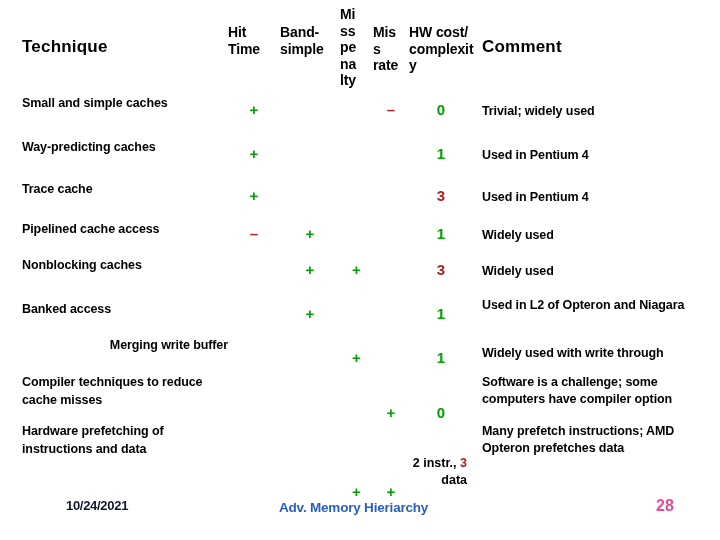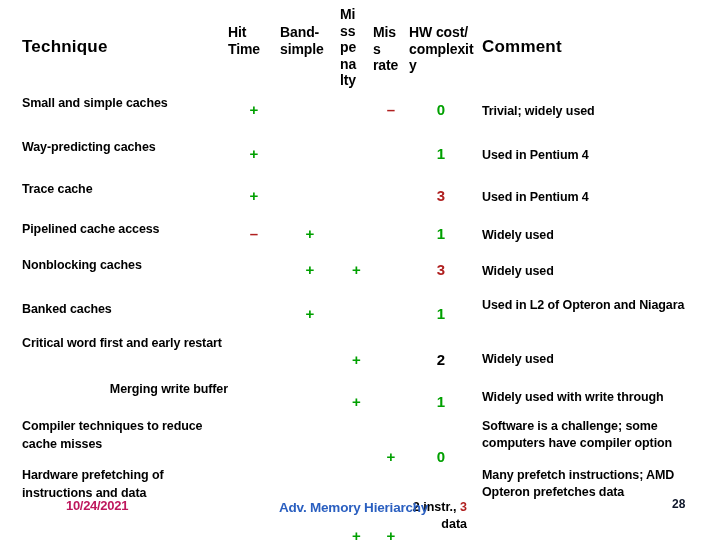--- a/index.html
+++ b/index.html
@@ -114,35 +114,35 @@
   
   .overlay {
     position: absolute;
     font-weight: bold;
     white-space: nowrap;
   }
   #date-stamp {
     left: 66px;
     top: 498px;
     font-size: 13px;
-    color: #be185d;
+    color: #0f172a;
     letter-spacing: -0.3px;
   }
   #footer-title {
     left: 279px;
     top: 500px;
     font-size: 13.5px;
     color: #2a5fc0;
     letter-spacing: -0.2px;
   }
   #page-number {
-    left: 672px;
+    left: 656px;
     top: 497px;
-    font-size: 12px;
-    color: #0f172a;
+    font-size: 16px;
+    color: #ec4899;
   }
 </style>
 </head>
 <body>
 
 <div id="slide">
 
   <table class="tbl">
     <colgroup>
       <col class="c-tech">
@@ -216,36 +216,27 @@
         <tr style="height: 38px;">
           <td class="tech" style="padding-top: 0px;">Nonblocking caches</td>
           <td class="mark minus" style="padding-top: 4px;"></td>
           <td class="mark plus" style="padding-top: 4px;">+</td>
           <td class="mark plus" style="padding-top: 4px;">+</td>
           <td class="mark minus" style="padding-top: 4px;"></td>
           <td class="num r" style="padding-top: 4px;">3</td>
           <td class="cmt" style="padding-top: 6px;">Widely used</td>
         </tr>
         <tr style="height: 40px;">
-          <td class="tech" style="padding-top: 6px;">Banked caches</td>
+          <td class="tech" style="padding-top: 6px;">Banked access</td>
           <td class="mark minus" style="padding-top: 10px;"></td>
           <td class="mark plus" style="padding-top: 10px;">+</td>
           <td class="mark minus" style="padding-top: 10px;"></td>
           <td class="mark minus" style="padding-top: 10px;"></td>
           <td class="num g" style="padding-top: 10px;">1</td>
           <td class="cmt" style="padding-top: 2px;">Used in L2 of Opteron and Niagara</td>
-        </tr>
-        <tr style="height: 44px;">
-          <td class="tech" style="padding-top: 0px;">Critical word first and early restart</td>
-          <td class="mark minus" style="padding-top: 16px;"></td>
-          <td class="mark minus" style="padding-top: 16px;"></td>
-          <td class="mark plus" style="padding-top: 16px;">+</td>
-          <td class="mark minus" style="padding-top: 16px;"></td>
-          <td class="num k" style="padding-top: 16px;">2</td>
-          <td class="cmt" style="padding-top: 16px;">Widely used</td>
         </tr>
         <tr style="height: 37px;">
           <td class="tech" style="padding-top: 2px; text-align: right;">Merging write buffer</td>
           <td class="mark minus" style="padding-top: 14px;"></td>
           <td class="mark minus" style="padding-top: 14px;"></td>
           <td class="mark plus" style="padding-top: 14px;">+</td>
           <td class="mark minus" style="padding-top: 14px;"></td>
           <td class="num g" style="padding-top: 14px;">1</td>
           <td class="cmt" style="padding-top: 10px;">Widely used with write through</td>
         </tr>

